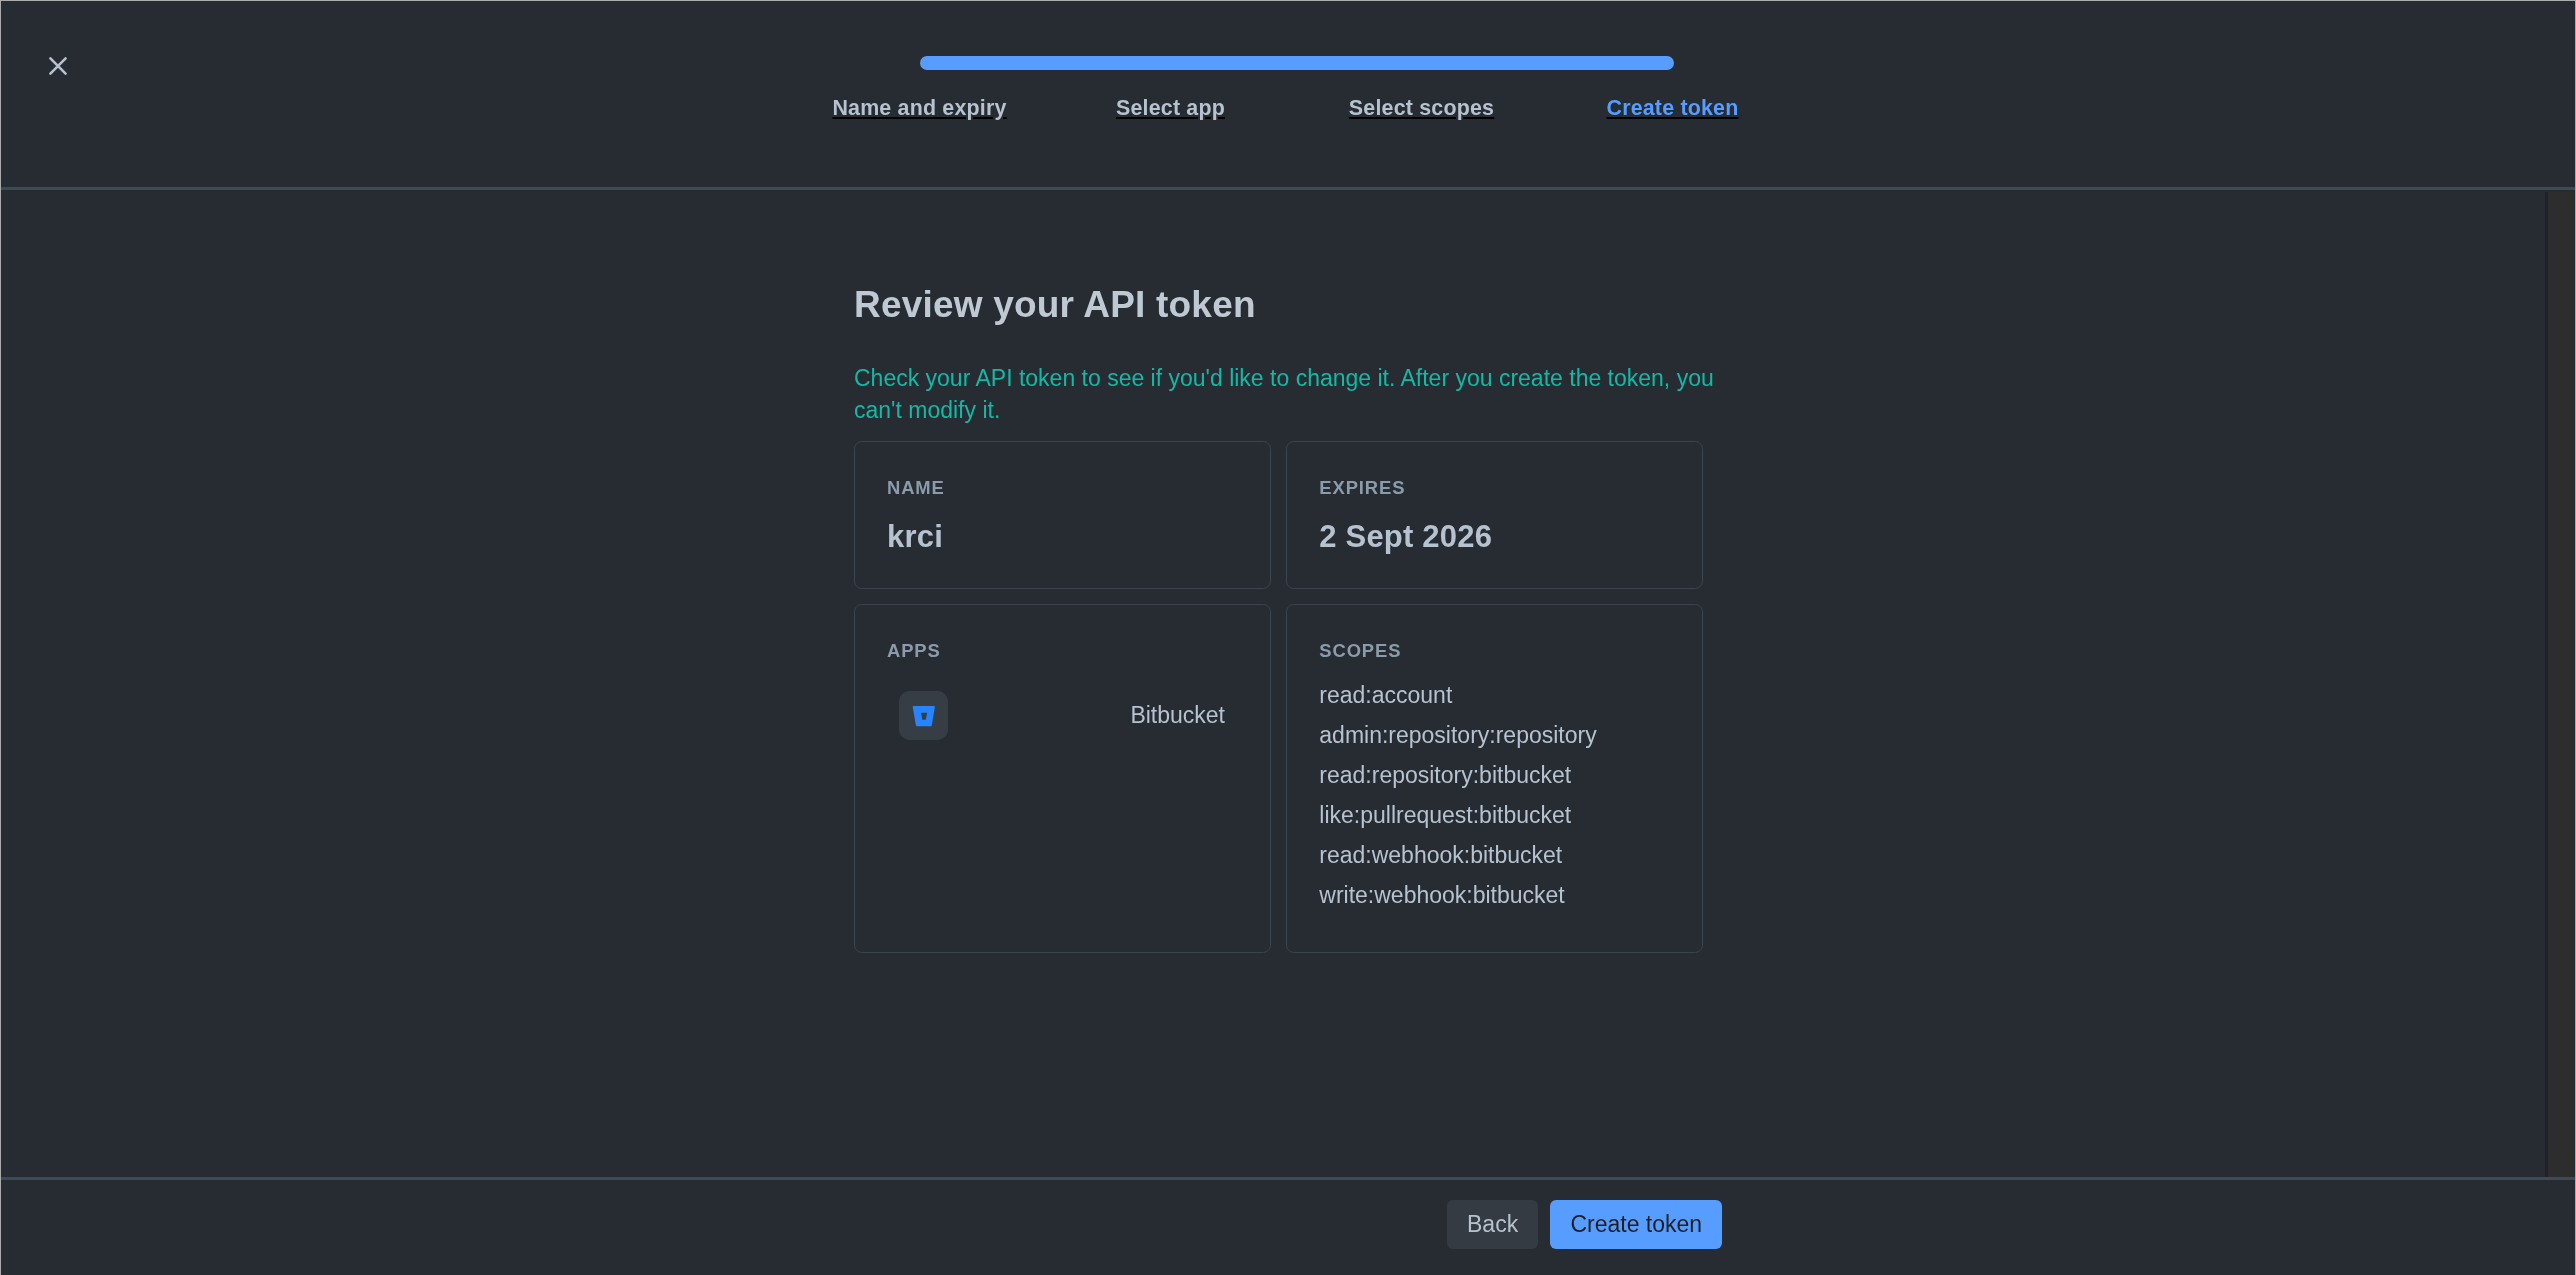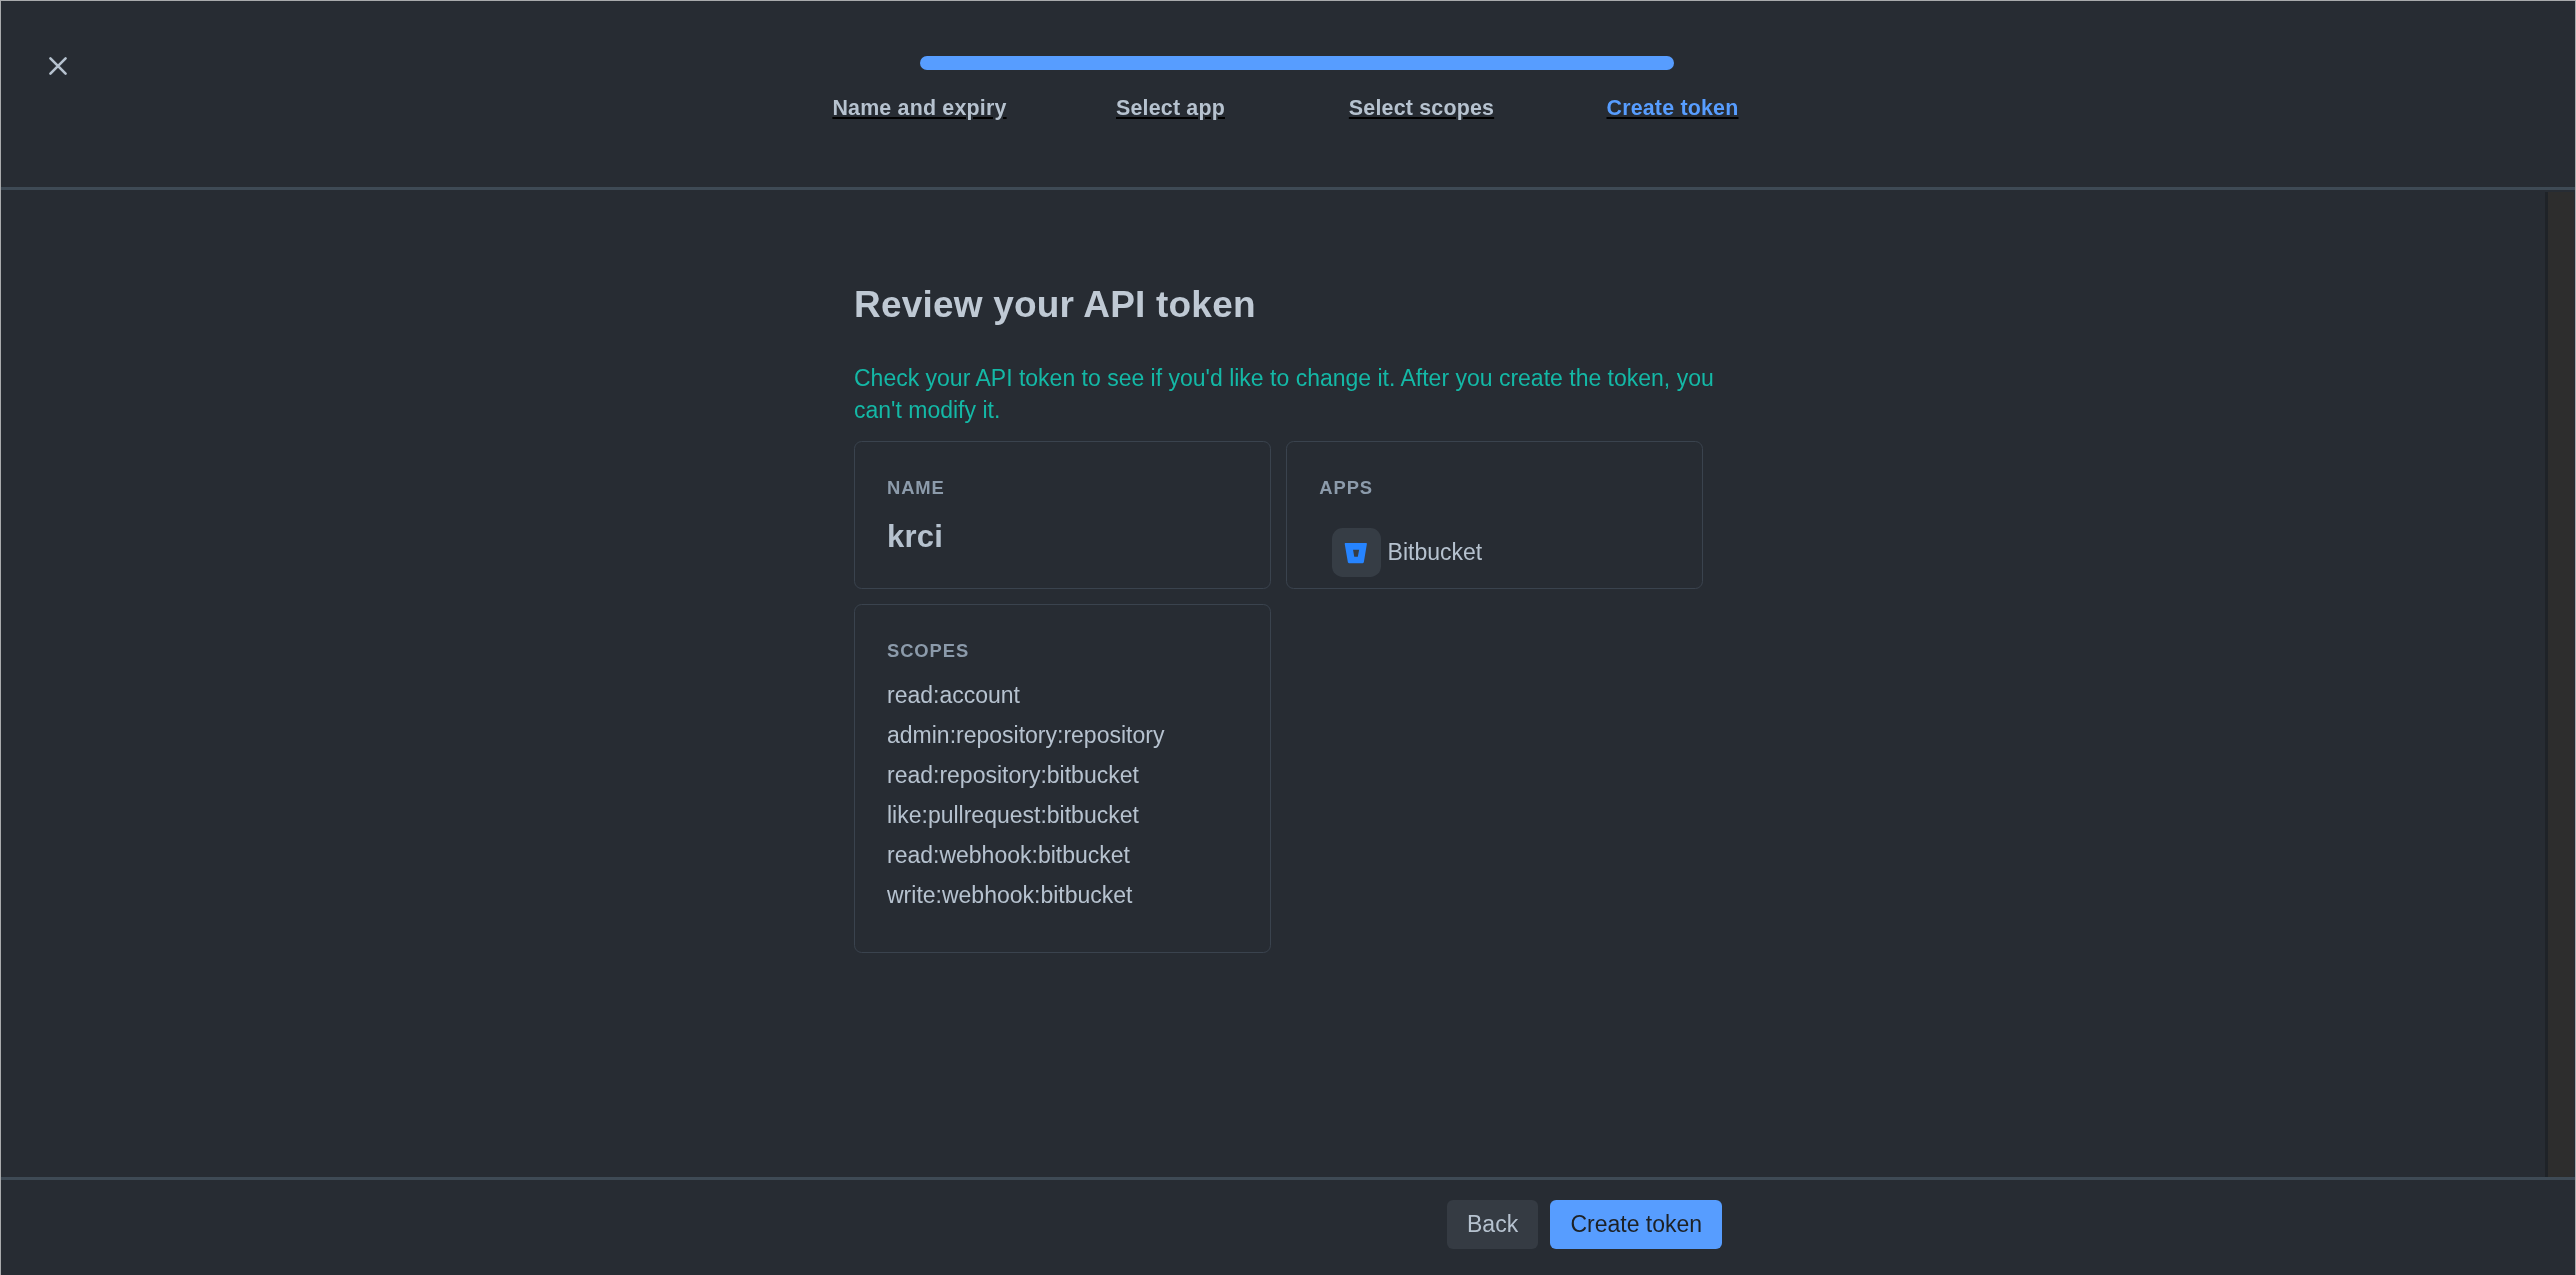--- a/index.html
+++ b/index.html
@@ -110,20 +110,21 @@
     color: #B6C2CF;
     letter-spacing: 0.2px;
   }
 
   .app-row {
     margin-top: 29px;
     margin-left: 12.3px;
     display: flex;
     align-items: center;
     gap: 7px;
+    justify-content: space-between;
   }
   .app-tile {
     width: 49px; height: 49px;
     border-radius: 10.7px;
     background: #363D45;
     display: flex; align-items: center; justify-content: center;
     flex: 0 0 auto;
   }
   .app-name {
     font-size: 23px;
@@ -214,20 +215,24 @@
     <p class="page-desc">Check your API token to see if you'd like to change it. After you create the token, you
 can't modify it.</p>
 
     <div class="cards">
 
       <section class="card">
         <div class="card-label">NAME</div>
         <div class="card-value">krci</div>
       </section>
 
+      <section class="card">
+        <div class="card-label">EXPIRES</div>
+        <div class="card-value">2 Sept 2026</div>
+      </section>
 
       <section class="card">
         <div class="card-label">APPS</div>
         <div class="app-row">
           <span class="app-tile">
             <svg width="27.6" height="27.6" viewBox="0 0 24 24">
               <path fill="#2684FF" fill-rule="evenodd" d="M3.1 3.5h17.8c.5 0 .84.42.73.91l-2.6 15.7c-.09.52-.55.89-1.08.89H6.15c-.53 0-.99-.37-1.08-.89L2.37 4.41c-.11-.49.23-.91.73-.91z
                    M14.9 9.4H9.6l1.05 6.1h3.1z"></path>
             </svg>
           </span>

